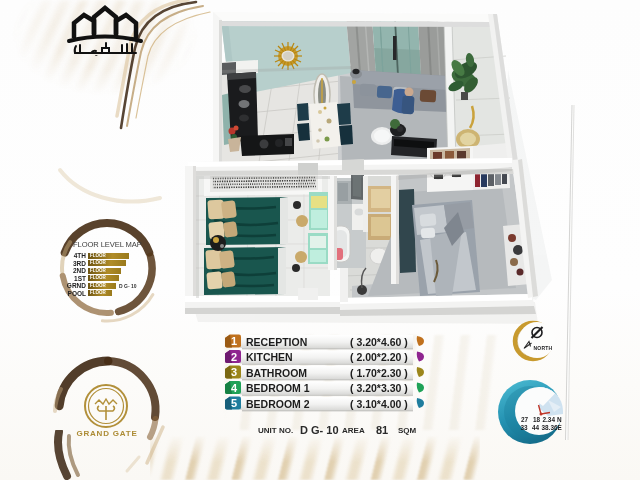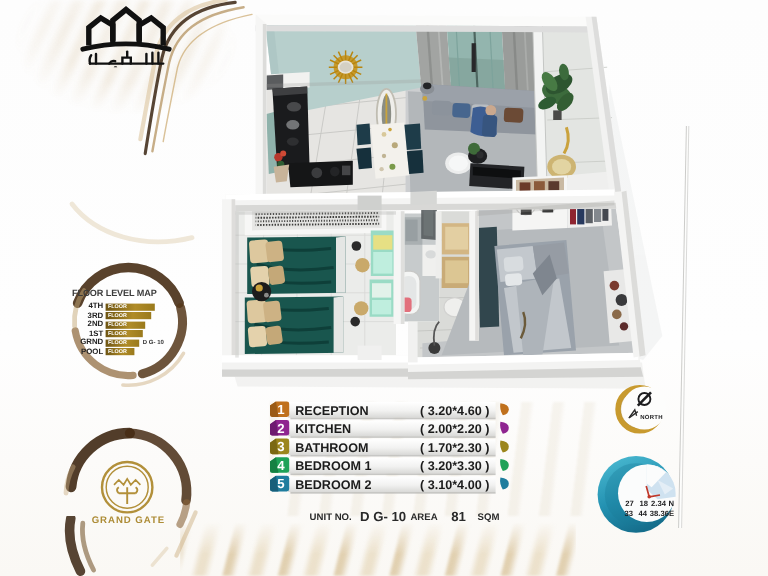--- a/index.html
+++ b/index.html
@@ -51,21 +51,21 @@
 <svg class="abs" style="left:40px;top:205px;" width="135" height="130" viewBox="0 0 135 130">
   <path d="M24.7 47.6 A45 45 0 0 1 109.3 47.6" stroke="#42280f" stroke-width="8" fill="none" stroke-linecap="round" opacity="0.88"></path>
   <path d="M110.5 51.4 A45 45 0 0 1 78.6 106.5" stroke="#55371a" stroke-width="7.5" fill="none" stroke-linecap="round" opacity="0.85"></path>
   <path d="M70.9 107.8 A45 45 0 0 1 22.7 70.8" stroke="#8a6436" stroke-width="6" fill="none" stroke-linecap="round" opacity="0.7"></path>
   <path d="M22.2 66.9 A45 45 0 0 1 30.1 37.2" stroke="#c4a876" stroke-width="4" fill="none" stroke-linecap="round" opacity="0.5"></path>
   <path d="M112.9 89.5 A53 53 0 0 1 62.4 115.8" stroke="#cdb186" stroke-width="3" fill="none" stroke-linecap="round" opacity="0.5"></path>
 </svg>
 
 <div class="abs" style="left:60px;top:240px;width:110px;">
 
-  <div style="font-size:7.6px;font-weight:bold;color:#3c3c3c;letter-spacing:-0.1px;">FLOOR LEVEL MAP</div>
+  <div style="font-size:7.6px;font-weight:normal;color:#3c3c3c;letter-spacing:-0.1px;margin-left:13px;">FLOOR LEVEL MAP</div>
   <div style="margin-top:3px;">
 
     <div style="display:flex;align-items:center;height:7px;margin-bottom:0.5px;">
       <div style="width:26px;text-align:right;font-size:6.5px;font-weight:bold;color:#222;padding-right:2px;">4TH</div>
       <div style="width:39px;height:6px;background:linear-gradient(90deg,#6e5513,#b08c28 60%,#9a7a1c);color:#fff;font-size:4.5px;font-weight:bold;line-height:6px;padding-left:2px;">FLOOR</div>
     </div>
 
     <div style="display:flex;align-items:center;height:7px;margin-bottom:0.5px;">
       <div style="width:26px;text-align:right;font-size:6.5px;font-weight:bold;color:#222;padding-right:2px;">3RD</div>
       <div style="width:36px;height:6px;background:linear-gradient(90deg,#6e5513,#b08c28 60%,#9a7a1c);color:#fff;font-size:4.5px;font-weight:bold;line-height:6px;padding-left:2px;">FLOOR</div>

